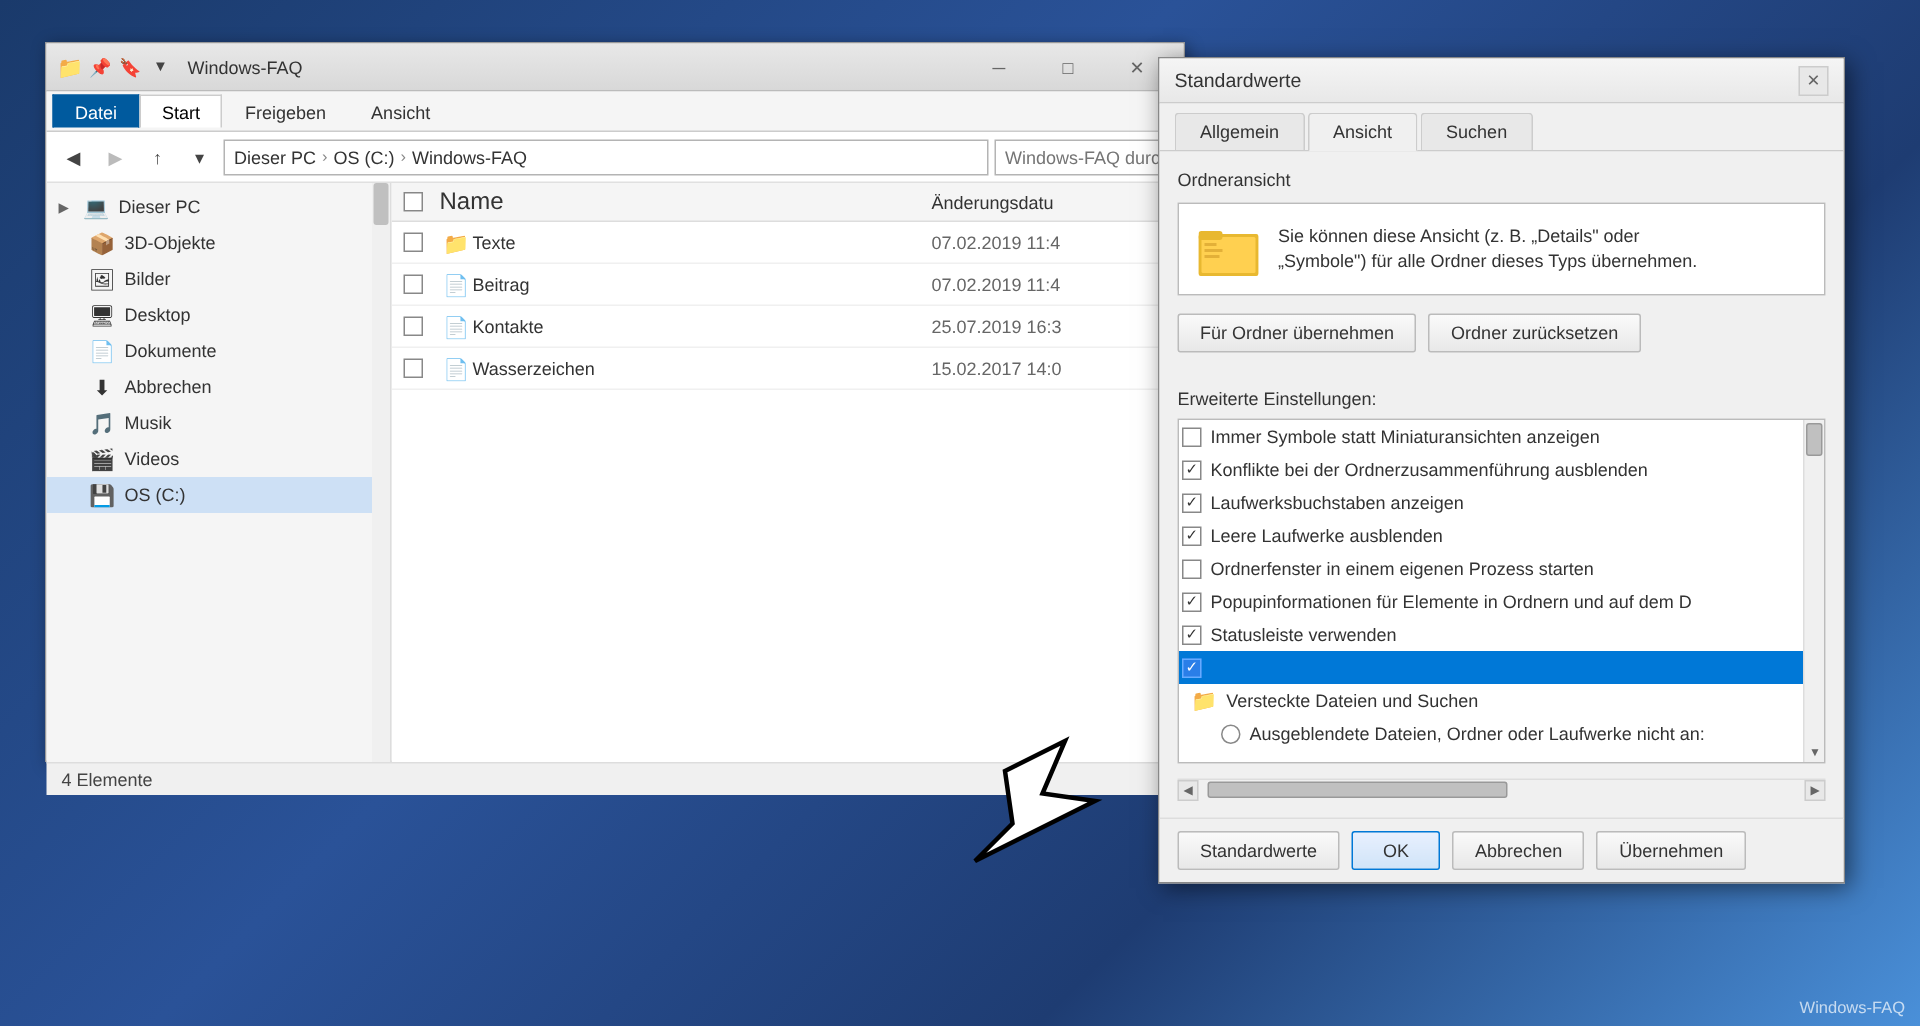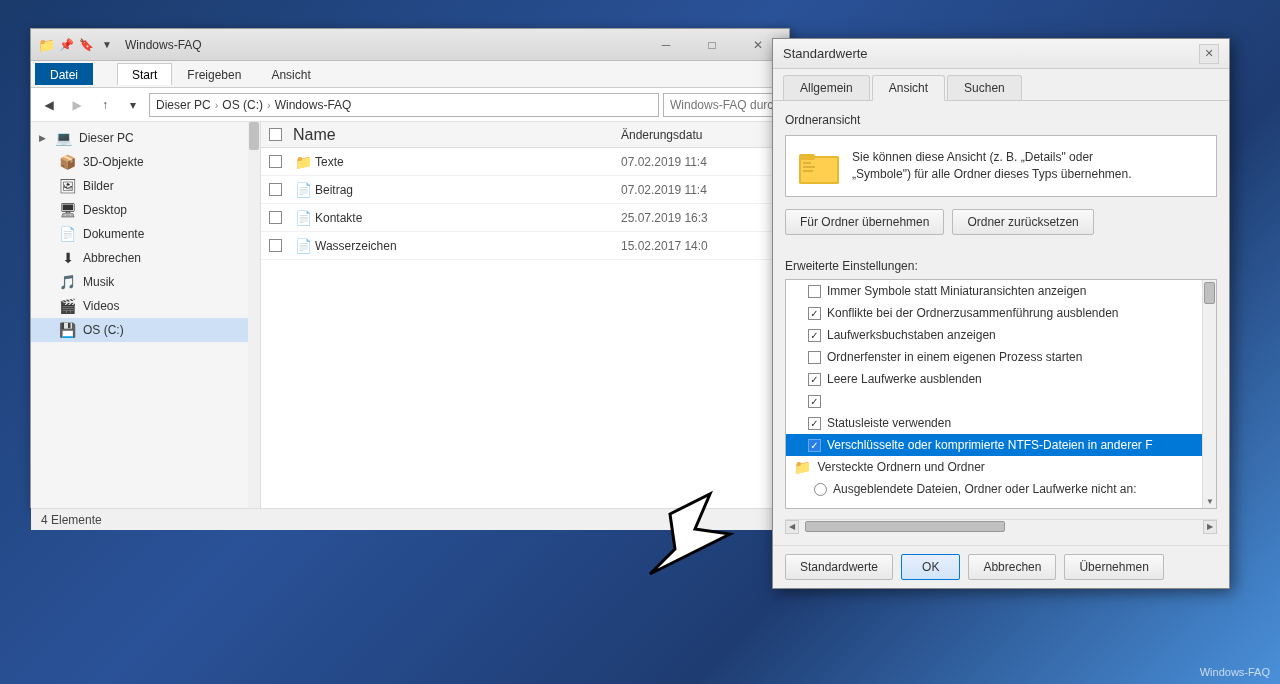--- a/index.html
+++ b/index.html
@@ -116,21 +116,20 @@
       border-bottom: none;
       background: transparent;
     }
 
     .ribbon-tab.active {
       background: #fff;
       border-color: #ccc;
       border-bottom-color: #fff;
       color: #000;
       font-weight: normal;
-      margin-left: 24px;
     }
 
     .ribbon-tab.datei {
       background: #005a9e;
       color: white;
       border-color: #005a9e;
     }
 
     
     .nav-bar {
@@ -422,21 +421,21 @@
     }
 
     .settings-list-inner {
       height: 100%;
       overflow-y: auto;
     }
 
     .settings-item {
       display: flex;
       align-items: center;
-      padding: 3px 22px;
+      padding: 3px 2px;
       gap: 6px;
       min-height: 22px;
       cursor: pointer;
     }
     .settings-item.highlighted { background: #0078d7; color: white; }
     .settings-item.highlighted .item-text { color: white; }
 
     .checkbox {
       width: 13px;
       height: 13px;
@@ -768,46 +767,46 @@
           <span class="item-text">Konflikte bei der Ordnerzusammenführung ausblenden</span>
         </div>
 
 
         <div class="settings-item">
           <div class="checkbox checked"></div>
           <span class="item-text">Laufwerksbuchstaben anzeigen</span>
         </div>
 
         <div class="settings-item">
+          <div class="checkbox checked"></div>
+          <span class="item-text">Leere Laufwerke ausblenden</span>
+        </div>
+
+        <div class="settings-item">
           <div class="checkbox"></div>
           <span class="item-text">Ordnerfenster in einem eigenen Prozess starten</span>
         </div>
 
         <div class="settings-item">
           <div class="checkbox checked"></div>
-          <span class="item-text">Leere Laufwerke ausblenden</span>
-        </div>
-
-        <div class="settings-item">
-          <div class="checkbox checked"></div>
+          <span class="item-text">Popupinformationen für Elemente in Ordnern und auf dem D</span>
         </div>
 
         <div class="settings-item">
           <div class="checkbox checked"></div>
           <span class="item-text">Statusleiste verwenden</span>
         </div>
 
         <div class="settings-item highlighted">
           <div class="checkbox checked" style="background:#2a7ee8;border-color:#6af;color:white;"></div>
-          <span class="item-text">Verschlüsselte oder komprimierte NTFS-Dateien in anderer F</span>
         </div>
 
         <div class="settings-item" style="padding-left:8px;">
           <span style="font-size:14px;color:#f5a623;">📁</span>
-          <span class="item-text">Versteckte Ordnern und Ordner</span>
+          <span class="item-text">Versteckte Dateien und Suchen</span>
         </div>
 
         <div class="settings-item" style="padding-left:28px;">
           <div class="radio-btn"></div>
           <span class="item-text">Ausgeblendete Dateien, Ordner oder Laufwerke nicht an:</span>
         </div>
 
       </div>
 
       <div class="scrollbar-v">

